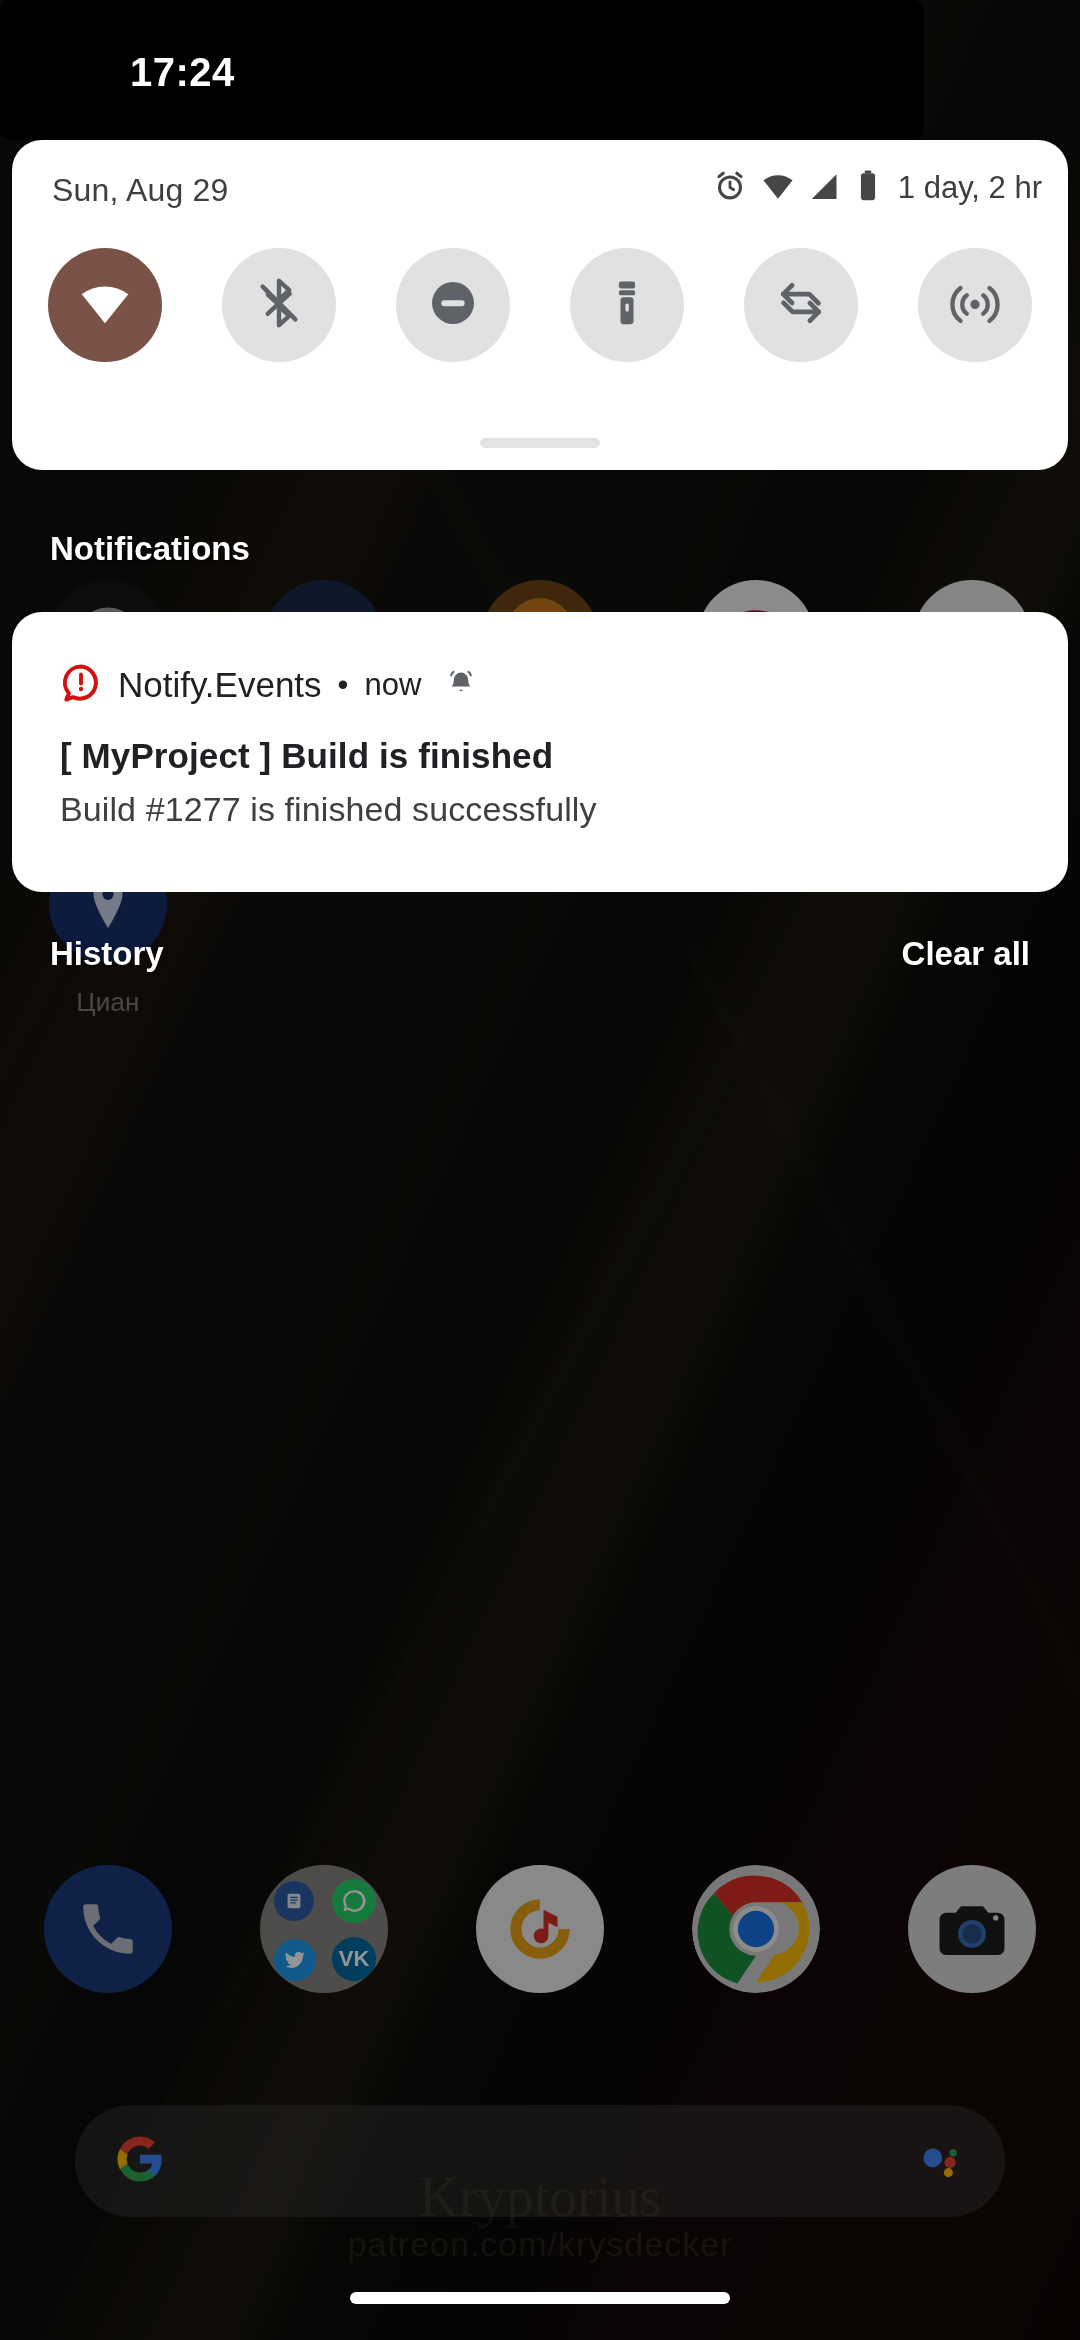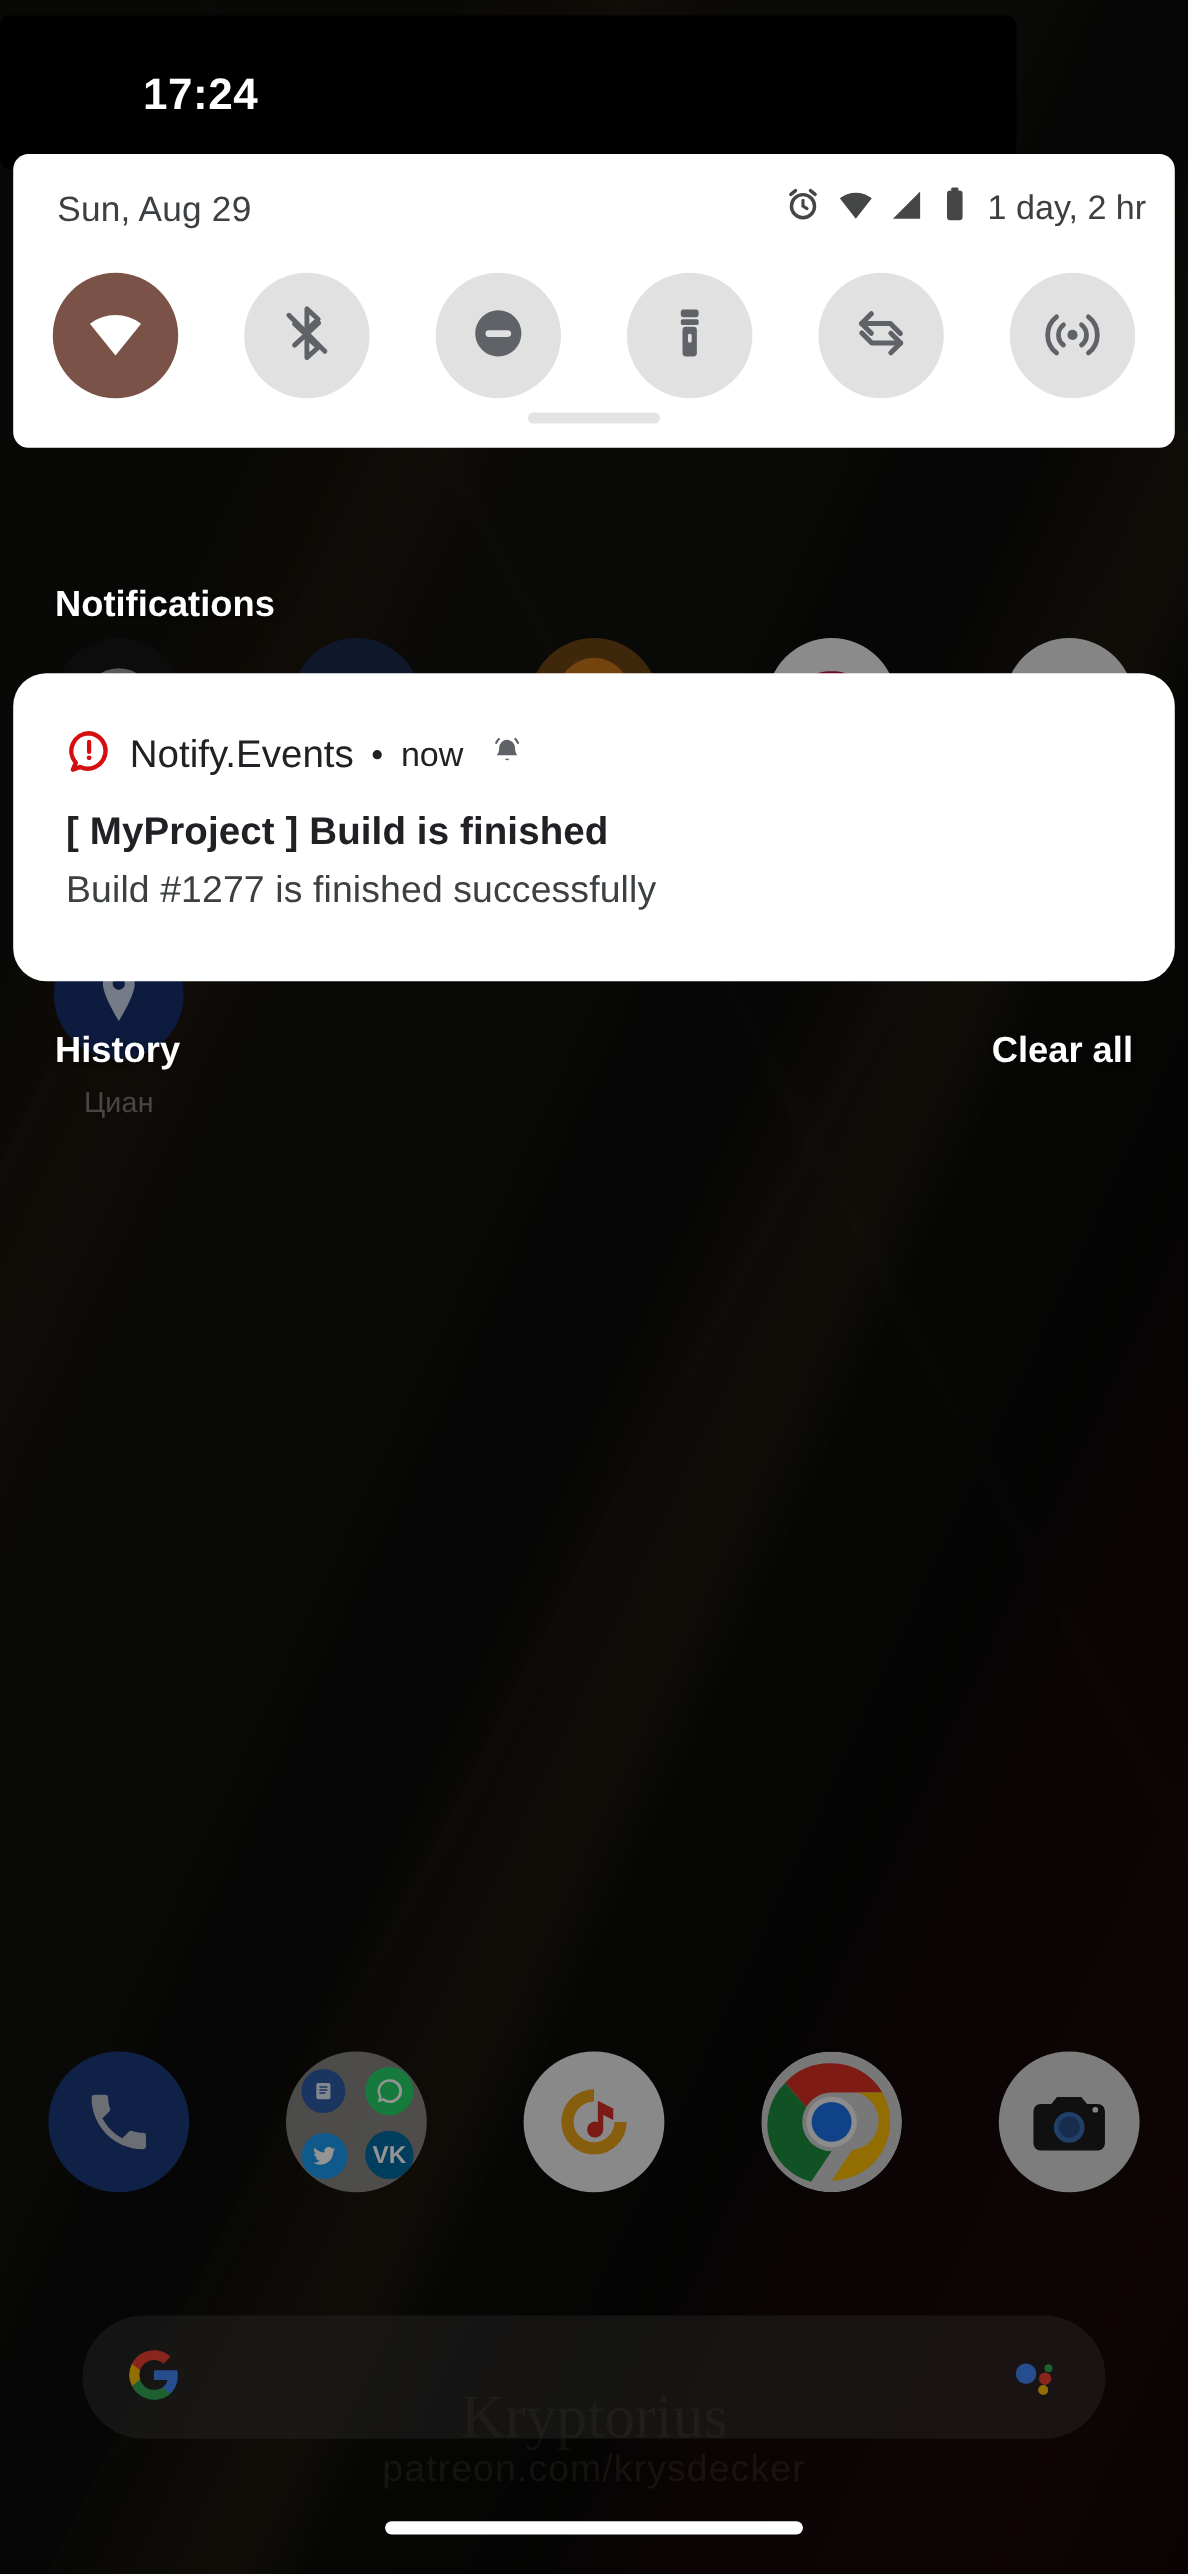--- a/index.html
+++ b/index.html
@@ -60,34 +60,34 @@
     display:flex; align-items:center; justify-content:center;
     position:relative; overflow:hidden;
   }
   .app-label {
     margin-top:24px; font-size:26px; color:#cfcfcf; opacity:.55;
     letter-spacing:.2px;
   }
 
   
   #statusbar {
-    position:absolute; left:0; top:14px; width:924px; height:140px;
+    position:absolute; left:0; top:0; width:924px; height:140px;
     background:#000;
     border-radius:10px;
   }
   #sb-clock {
     position:absolute; left:130px; top:50px;
     color:#fff; font-size:40px; font-weight:700; letter-spacing:.5px;
   }
 
   
   #qs-panel {
     position:absolute; left:12px; top:140px;
-    width:1056px; height:267px;
-    background:#fff; border-radius:14px;
+    width:1056px; height:330px;
+    background:#fff; border-radius:30px;
   }
   #qs-head {
     position:absolute; left:0; top:0; width:100%; height:96px;
   }
   #qs-date {
     position:absolute; left:40px; top:32px;
     font-size:32px; color:#3c4043; letter-spacing:.2px;
   }
   #qs-status {
     position:absolute; right:26px; top:28px;

